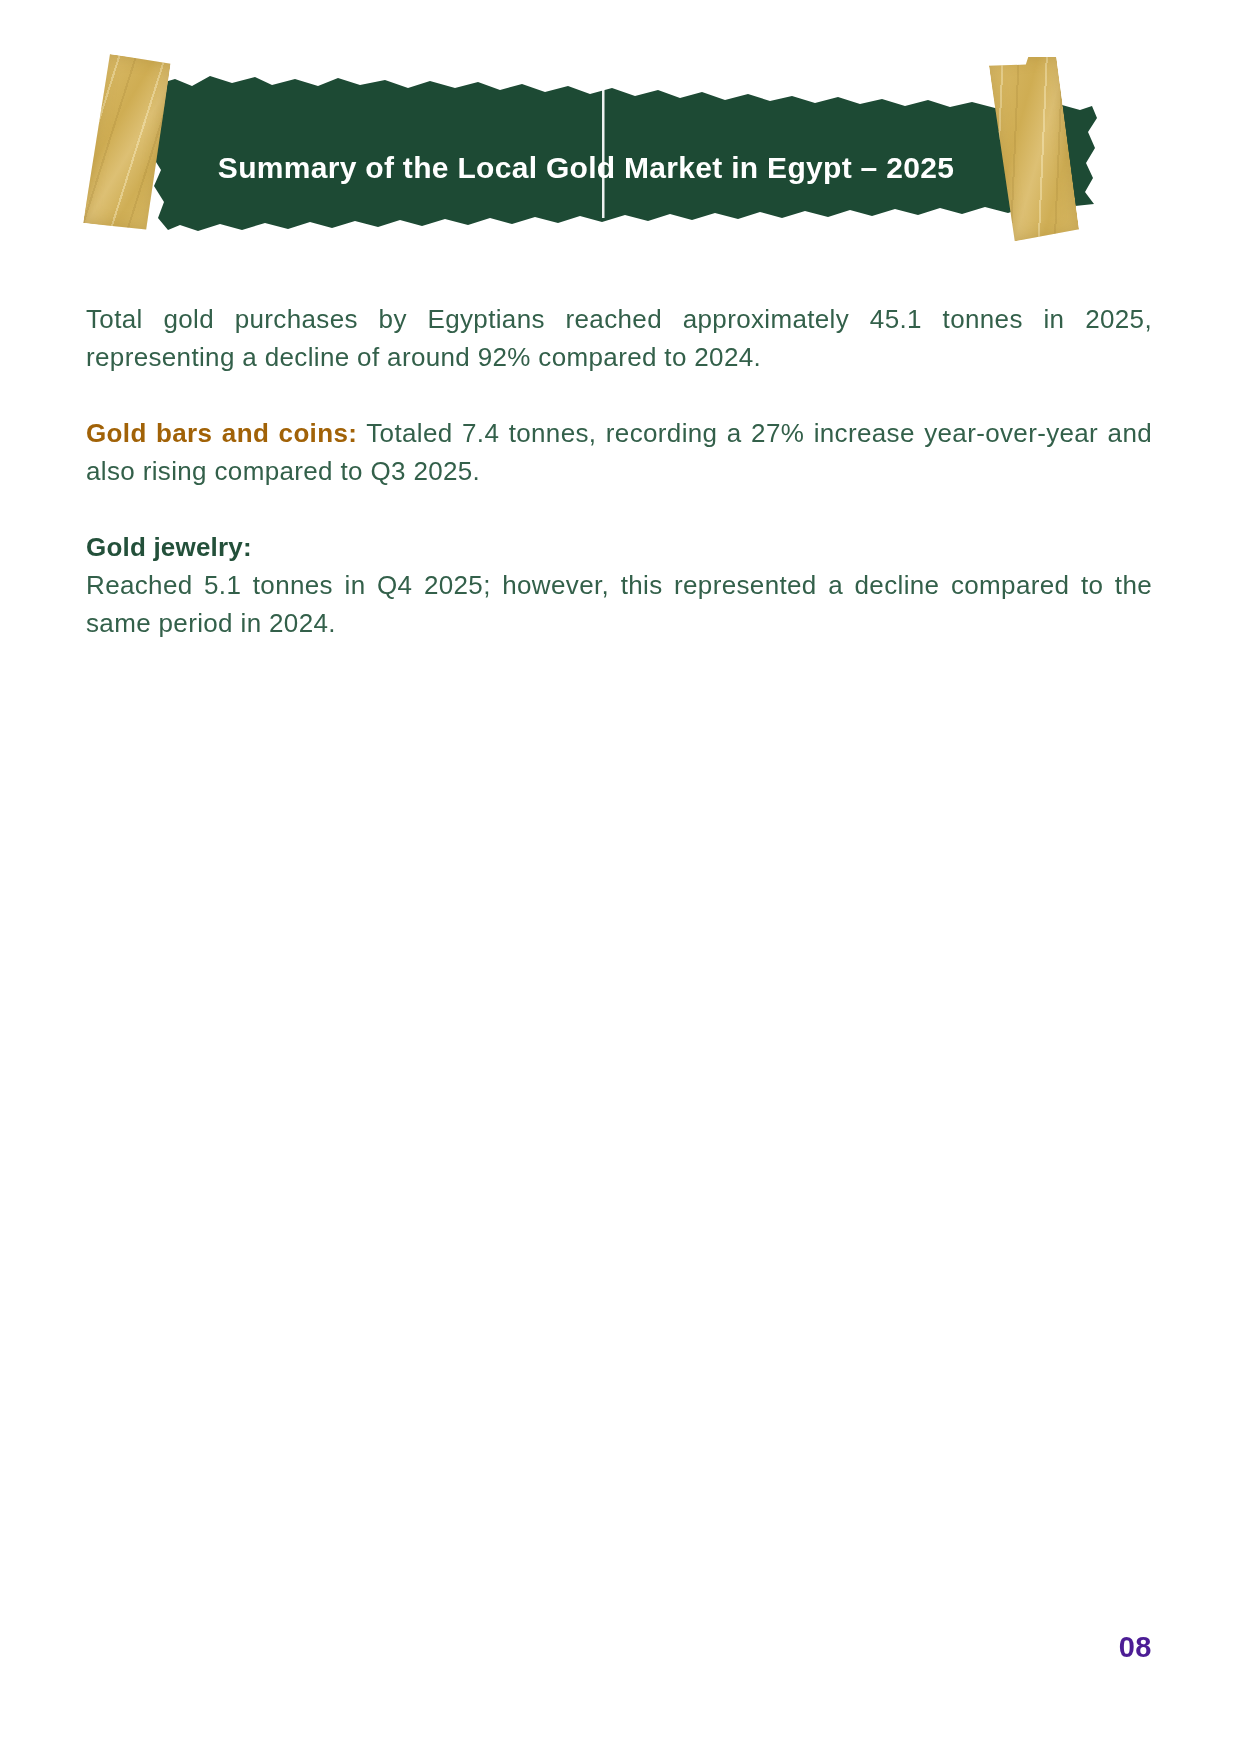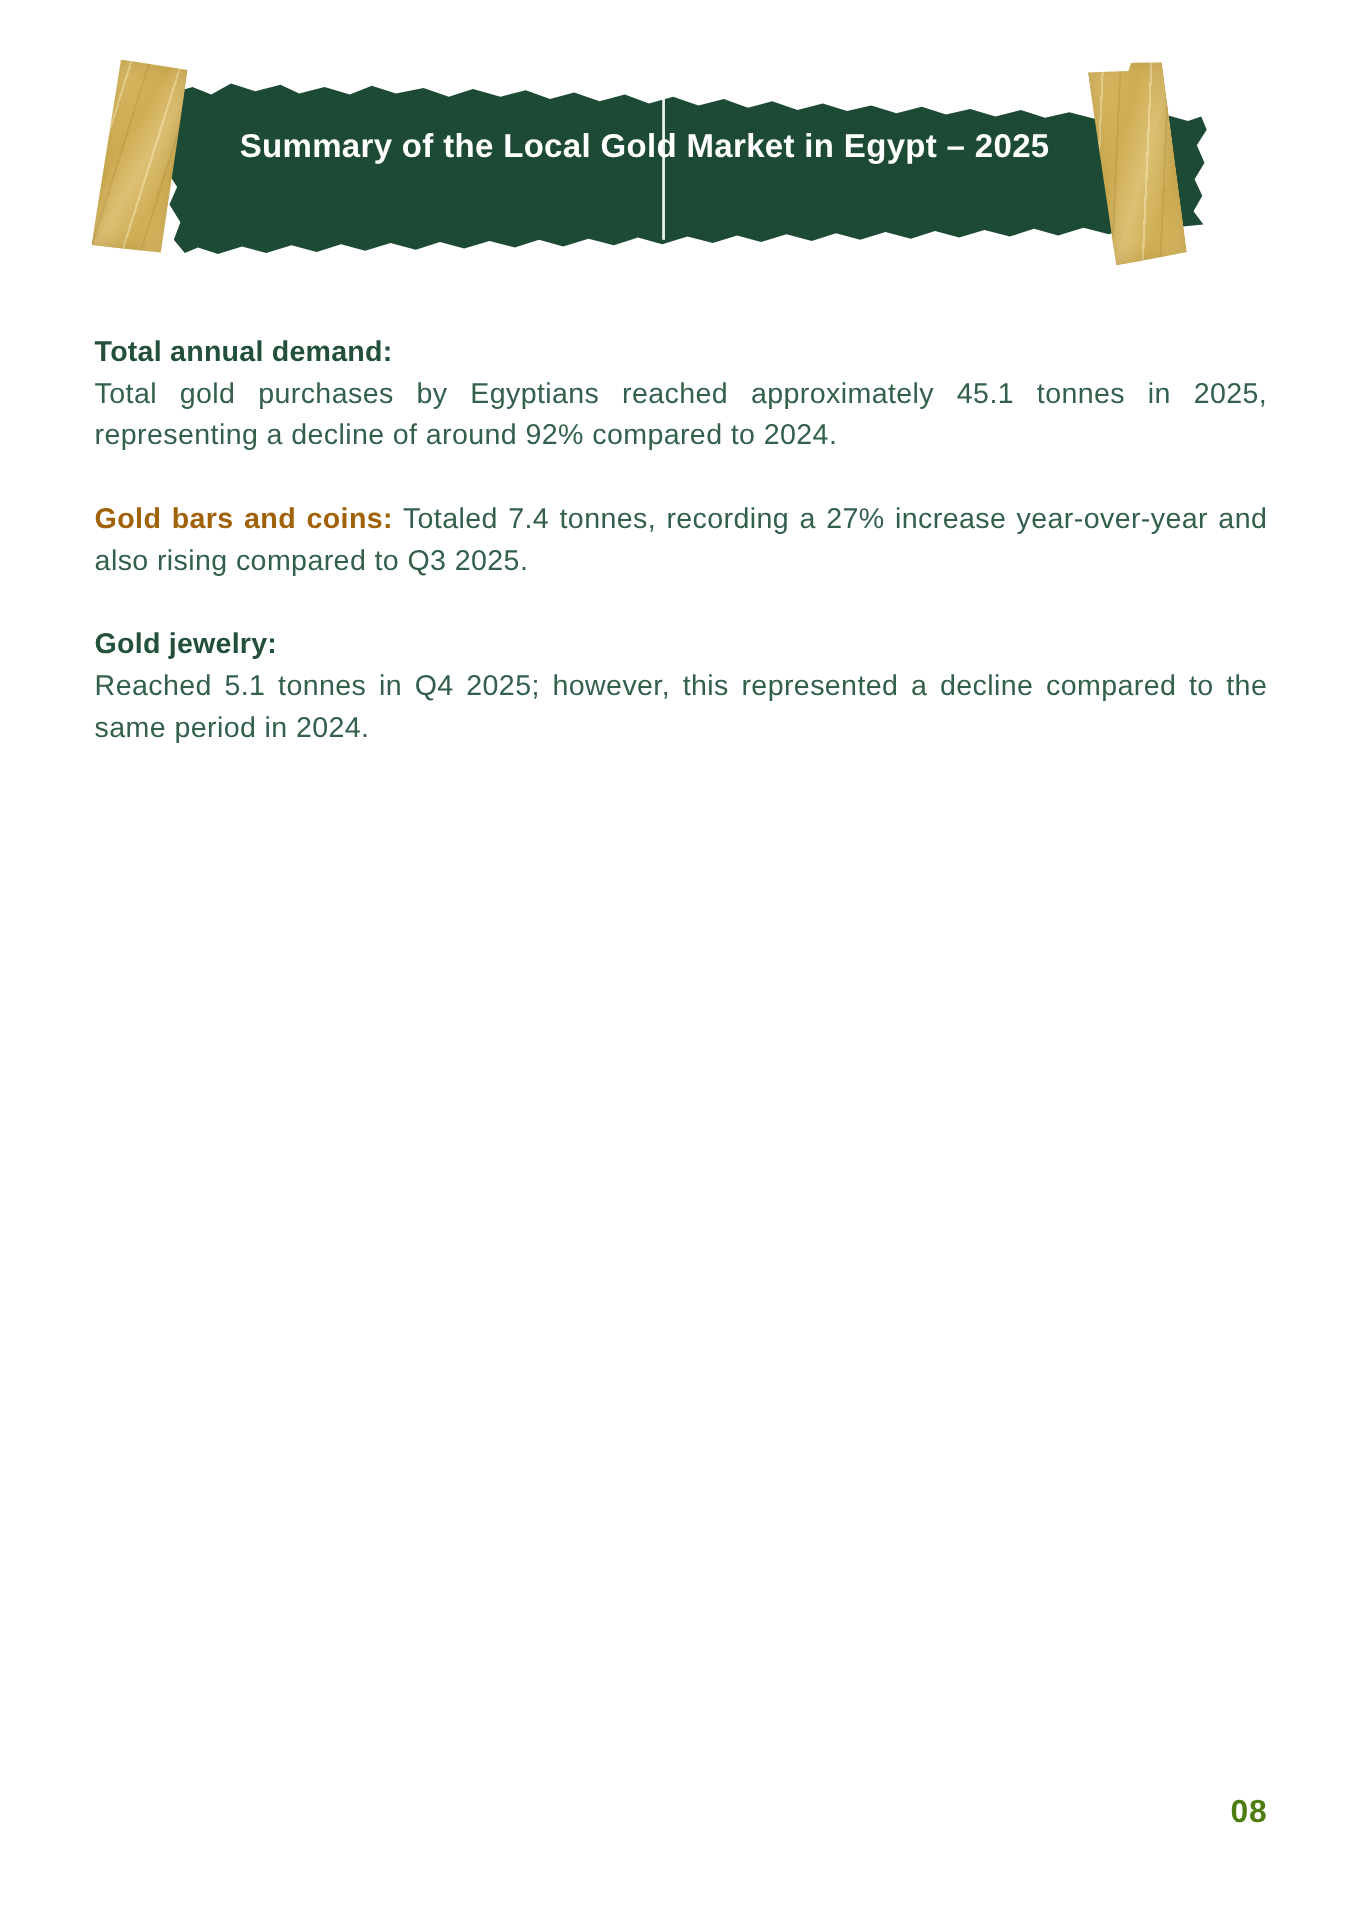--- a/index.html
+++ b/index.html
@@ -12,21 +12,21 @@
     overflow:hidden;
     font-family:"Liberation Sans", sans-serif;
   }
 
   
   .banner-area { position:absolute; top:0; left:0; width:1240px; height:270px; }
   .banner-svg { position:absolute; top:0; left:0; display:block; }
 
   .banner-title {
     position:absolute;
-    top:114px; left:0; width:1172px;
+    top:148px; left:0; width:1172px;
     text-align:center;
     color:#ffffff;
     font-size:30px; line-height:40px; font-weight:700;
     letter-spacing:0.3px;
     z-index:3;
   }
 
   .tape {
     position:absolute;
     z-index:4;
@@ -69,21 +69,21 @@
   .content p {
     margin:0 0 38px 0;
     text-align:justify;
   }
   .content p strong { color:#a16207; font-weight:700; }
 
   
   .page-number {
     position:absolute;
     top:1631px; right:88px;
-    color:#4d7c0f;
+    color:#4c1d95;
     font-size:29px; font-weight:700;
     letter-spacing:0.5px;
   }
 </style>
 </head>
 <body>
 
 <div class="page">
 
   <div class="banner-area">
@@ -103,21 +103,20 @@
 
     <div class="tape tape-left"></div>
     <div class="tape tape-right"></div>
 
     <div class="banner-title">Summary of the Local Gold Market in Egypt – 2025</div>
   </div>
 
   <div class="content">
 
     <section>
-      <h2>Total annual demand:</h2>
       <p>Total gold purchases by Egyptians reached approximately 45.1 tonnes in 2025, representing a decline of around 92% compared to 2024.</p>
     </section>
 
     <section>
     </section>
 
     <section>
       <p><strong>Gold bars and coins:</strong> <span>Totaled 7.4 tonnes, recording a 27% increase year-over-year and also rising compared to Q3 2025.</span></p>
     </section>
 

